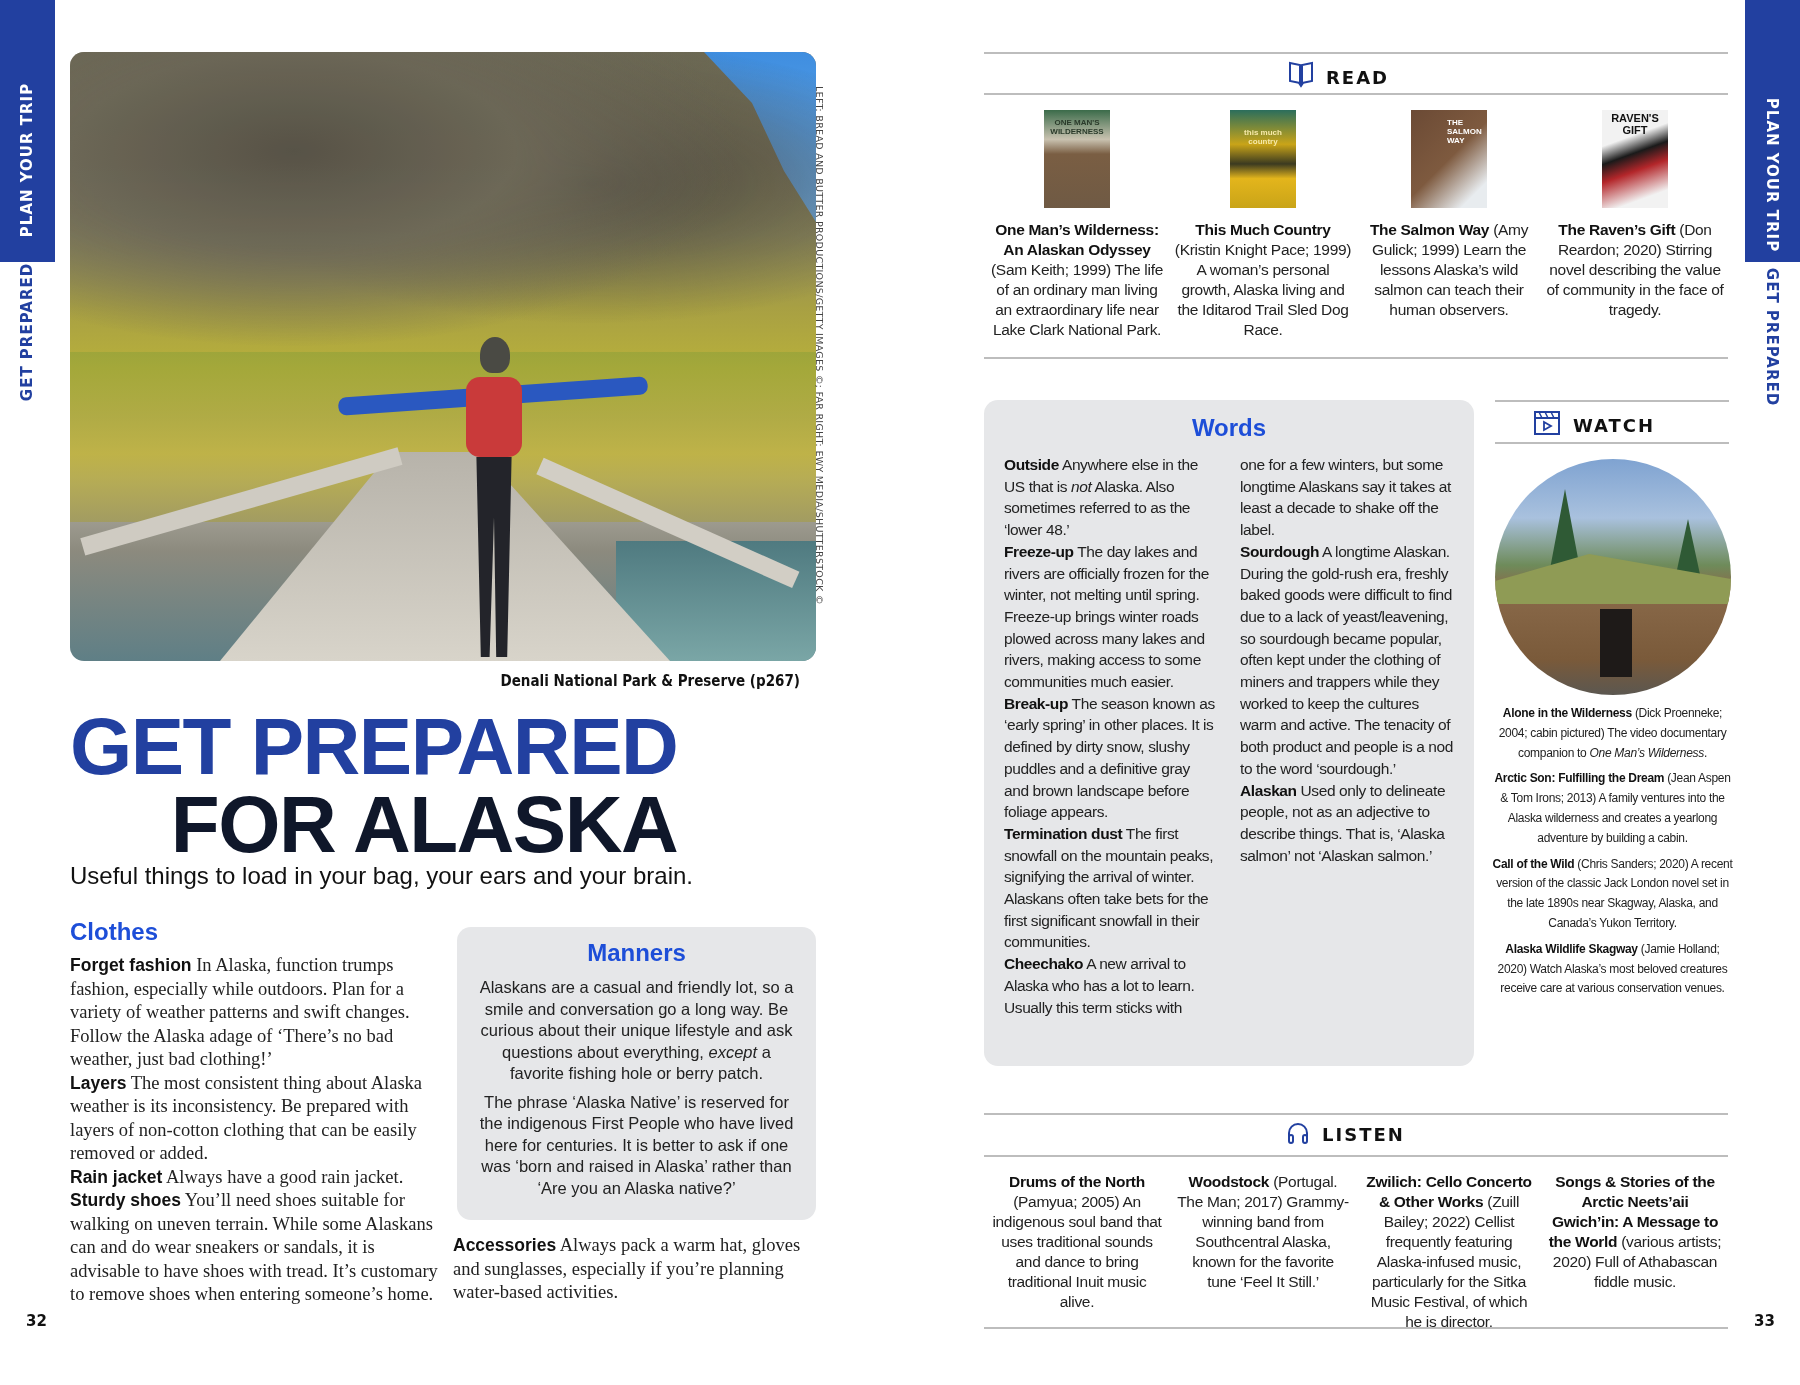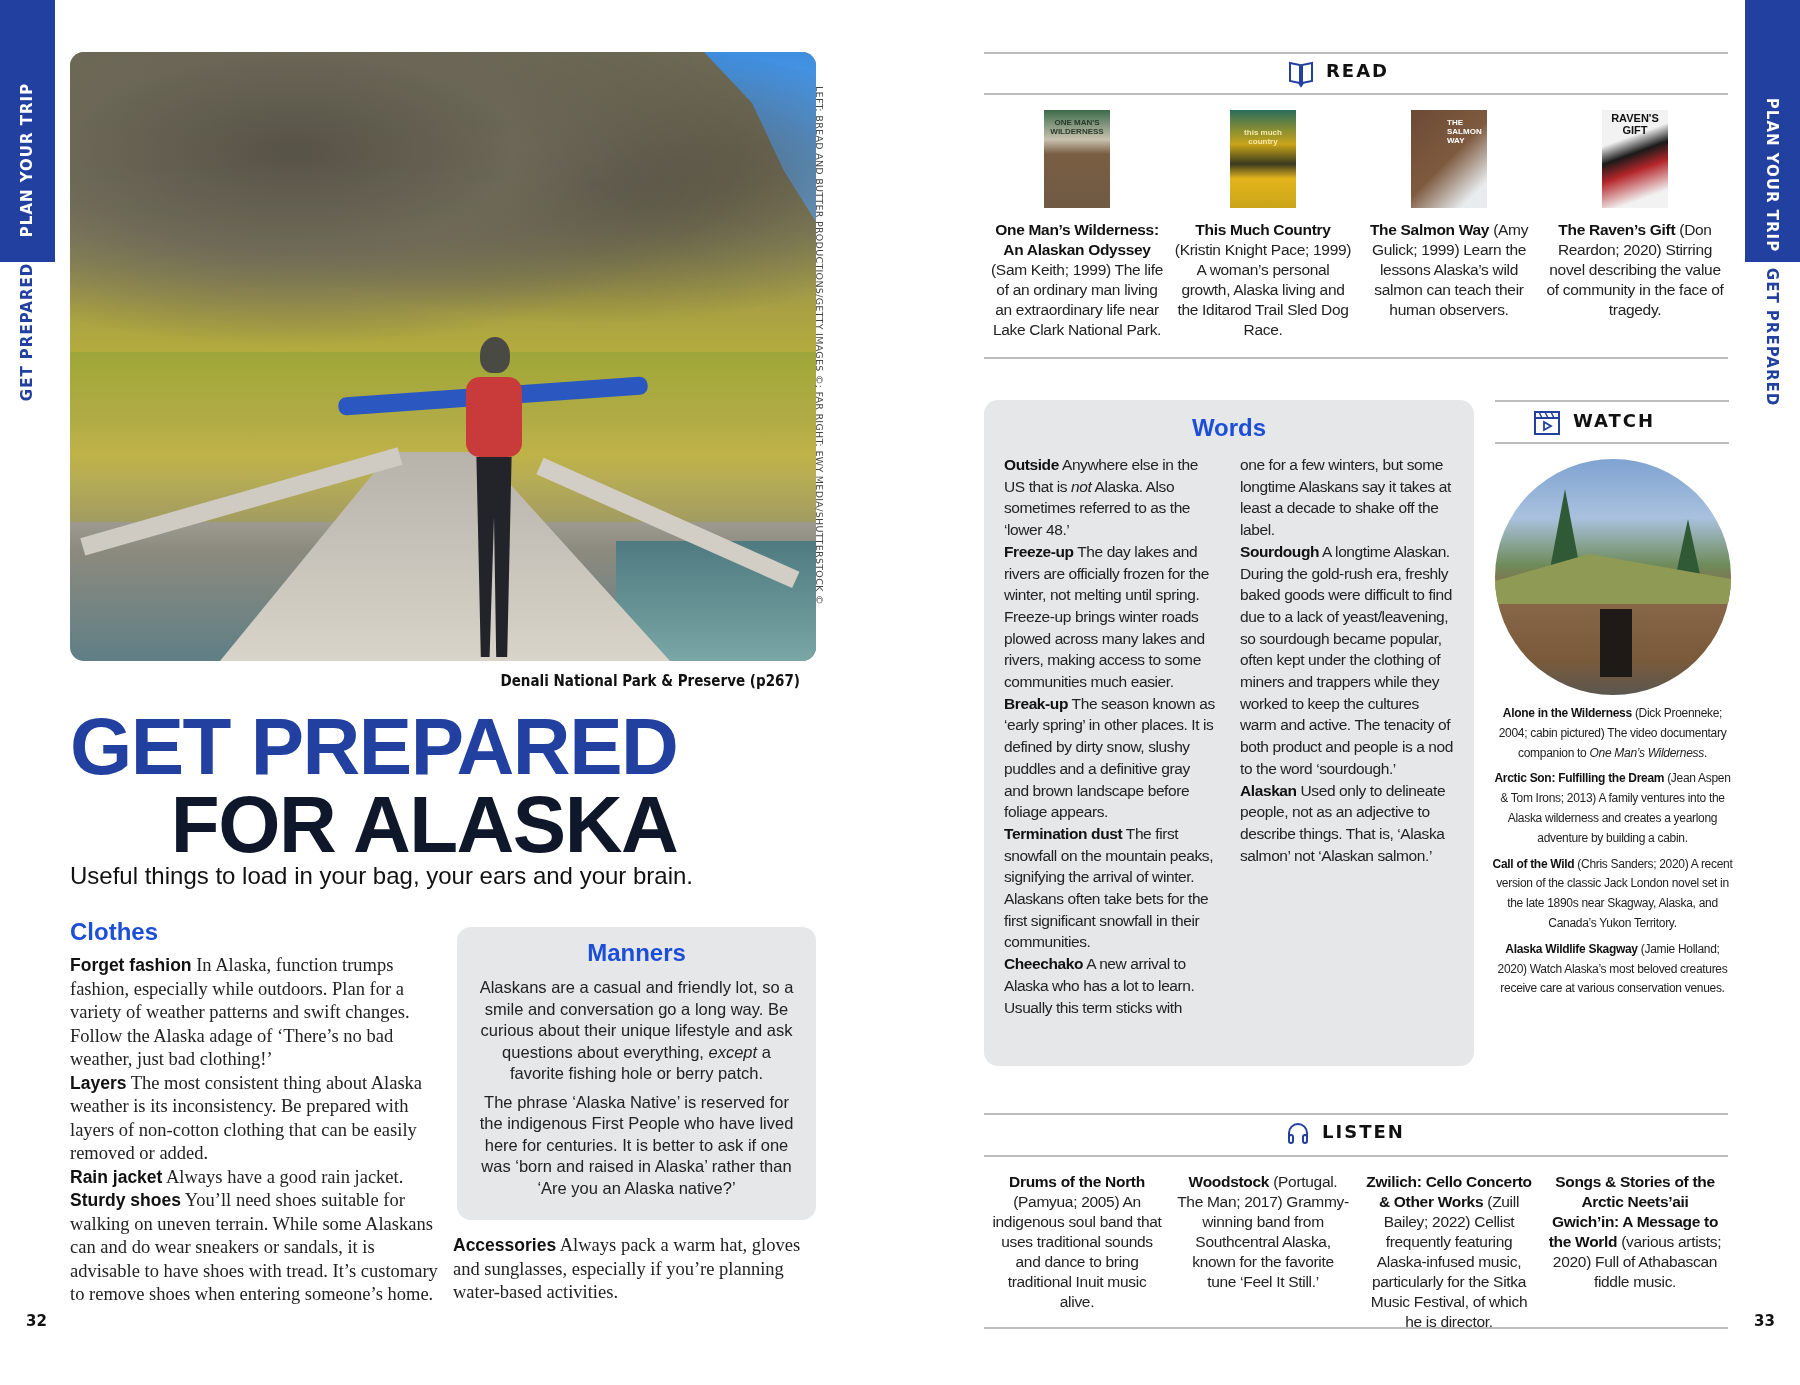--- a/index.html
+++ b/index.html
@@ -45,21 +45,21 @@
     .term { font-family: "Liberation Sans", sans-serif; font-weight: bold; color: #111; font-size: 17.5px; }
 
     .manners { position: absolute; left: 457px; top: 927px; width: 359px; height: 293px; background: #e6e7e9; border-radius: 14px; padding: 12px 18px; text-align: center; }
     .manners .section-h { margin-bottom: 10px; }
     .manners p { font-size: 16.5px; line-height: 21.5px; color: #222; margin-bottom: 7px; }
     .accessories { position: absolute; left: 453px; top: 1234px; width: 366px; }
 
     .page-num { position: absolute; top: 1312px; font-family: "DejaVu Sans", sans-serif; font-weight: bold; font-size: 15px; color: #111; }
 
     .rule { position: absolute; height: 2px; background: #bdbdbd; }
-    .sec-head { position: absolute; display: flex; align-items: flex-start; gap: 12px; font-family: "DejaVu Sans", sans-serif; font-weight: bold; font-size: 18px; letter-spacing: 2px; color: #111; }
+    .sec-head { position: absolute; display: flex; align-items: flex-end; gap: 12px; font-family: "DejaVu Sans", sans-serif; font-weight: bold; font-size: 18px; letter-spacing: 2px; color: #111; }
     .sec-head svg { display: block; }
 
     .books { position: absolute; left: 984px; top: 110px; width: 744px; display: flex; }
     .book { flex: 1; text-align: center; padding: 0 3px; }
     .cover { width: 66px; height: 98px; margin: 0 auto 12px; position: relative; overflow: hidden; }
     .cover .ct { position: absolute; left: 0; right: 0; top: 8px; font-size: 8px; font-weight: bold; text-align: center; }
     .book p, .listen-item p { font-family: "Liberation Sans", sans-serif; font-size: 15.5px; line-height: 20px; color: #222; letter-spacing: -.3px; }
     .book b, .listen-item b, .watch-item b, .words b { color: #111; }
 
     .words { position: absolute; left: 984px; top: 400px; width: 490px; height: 666px; background: #e6e7e9; border-radius: 14px; padding: 14px 20px; }

